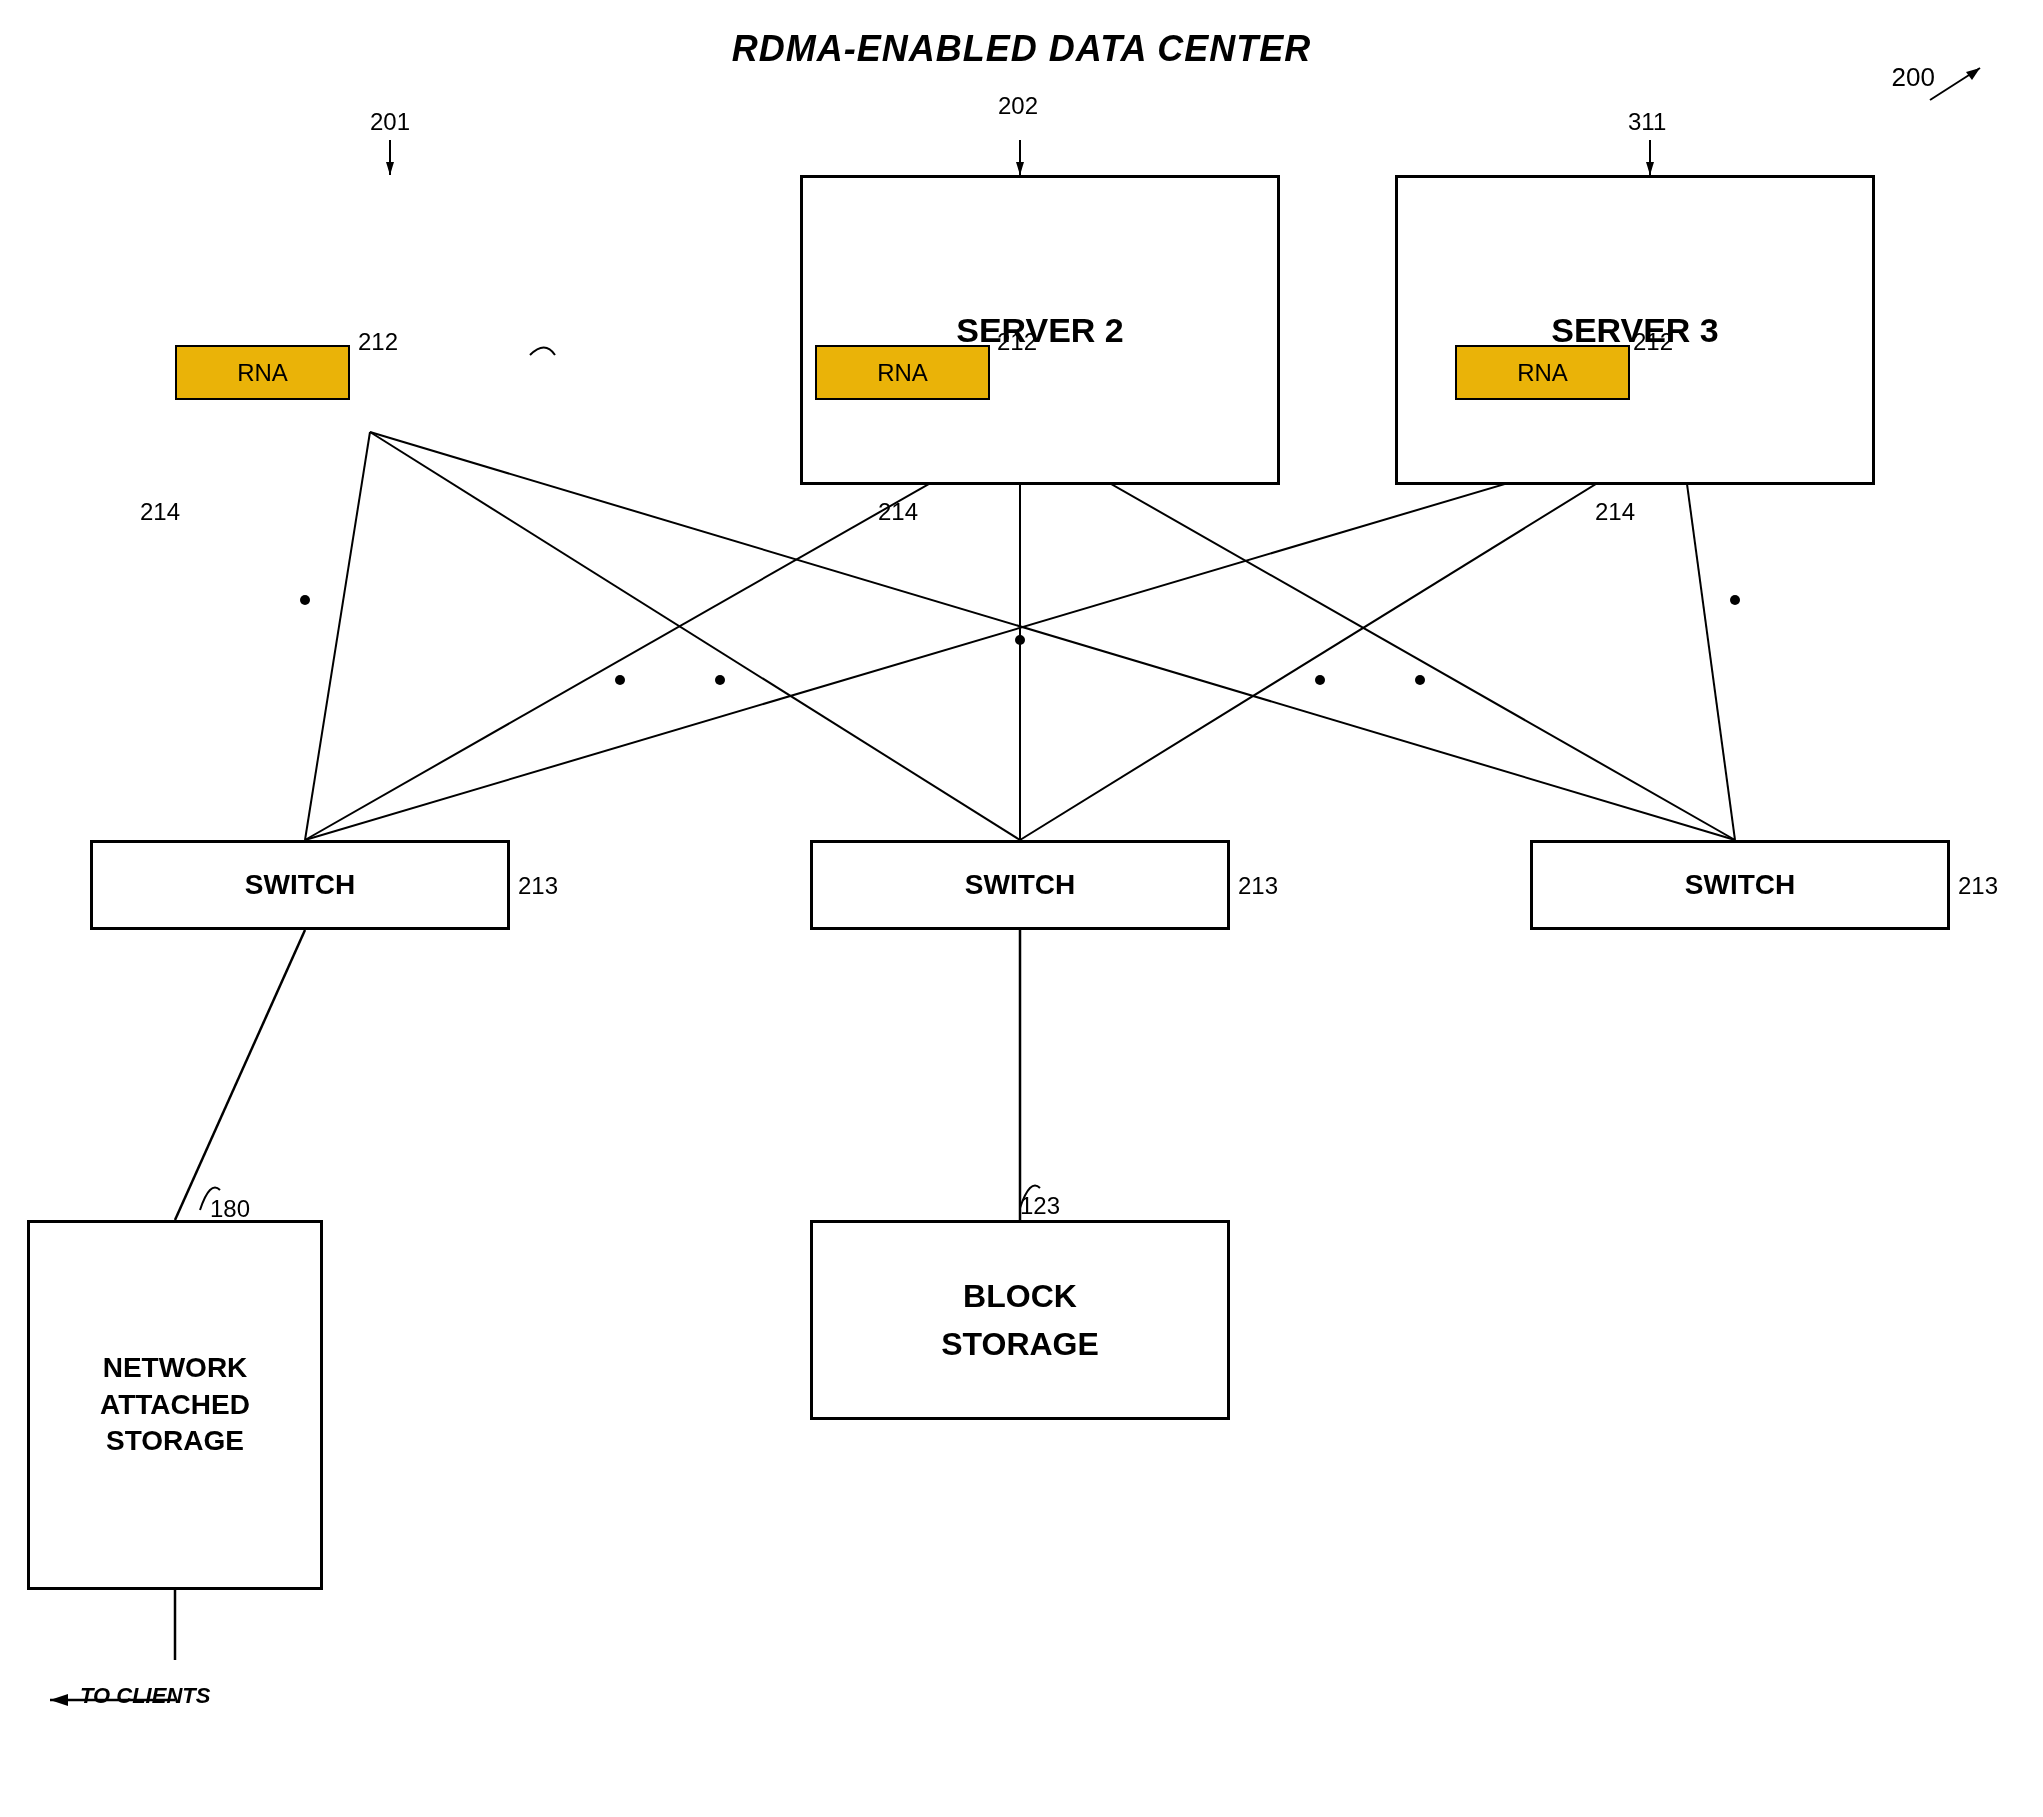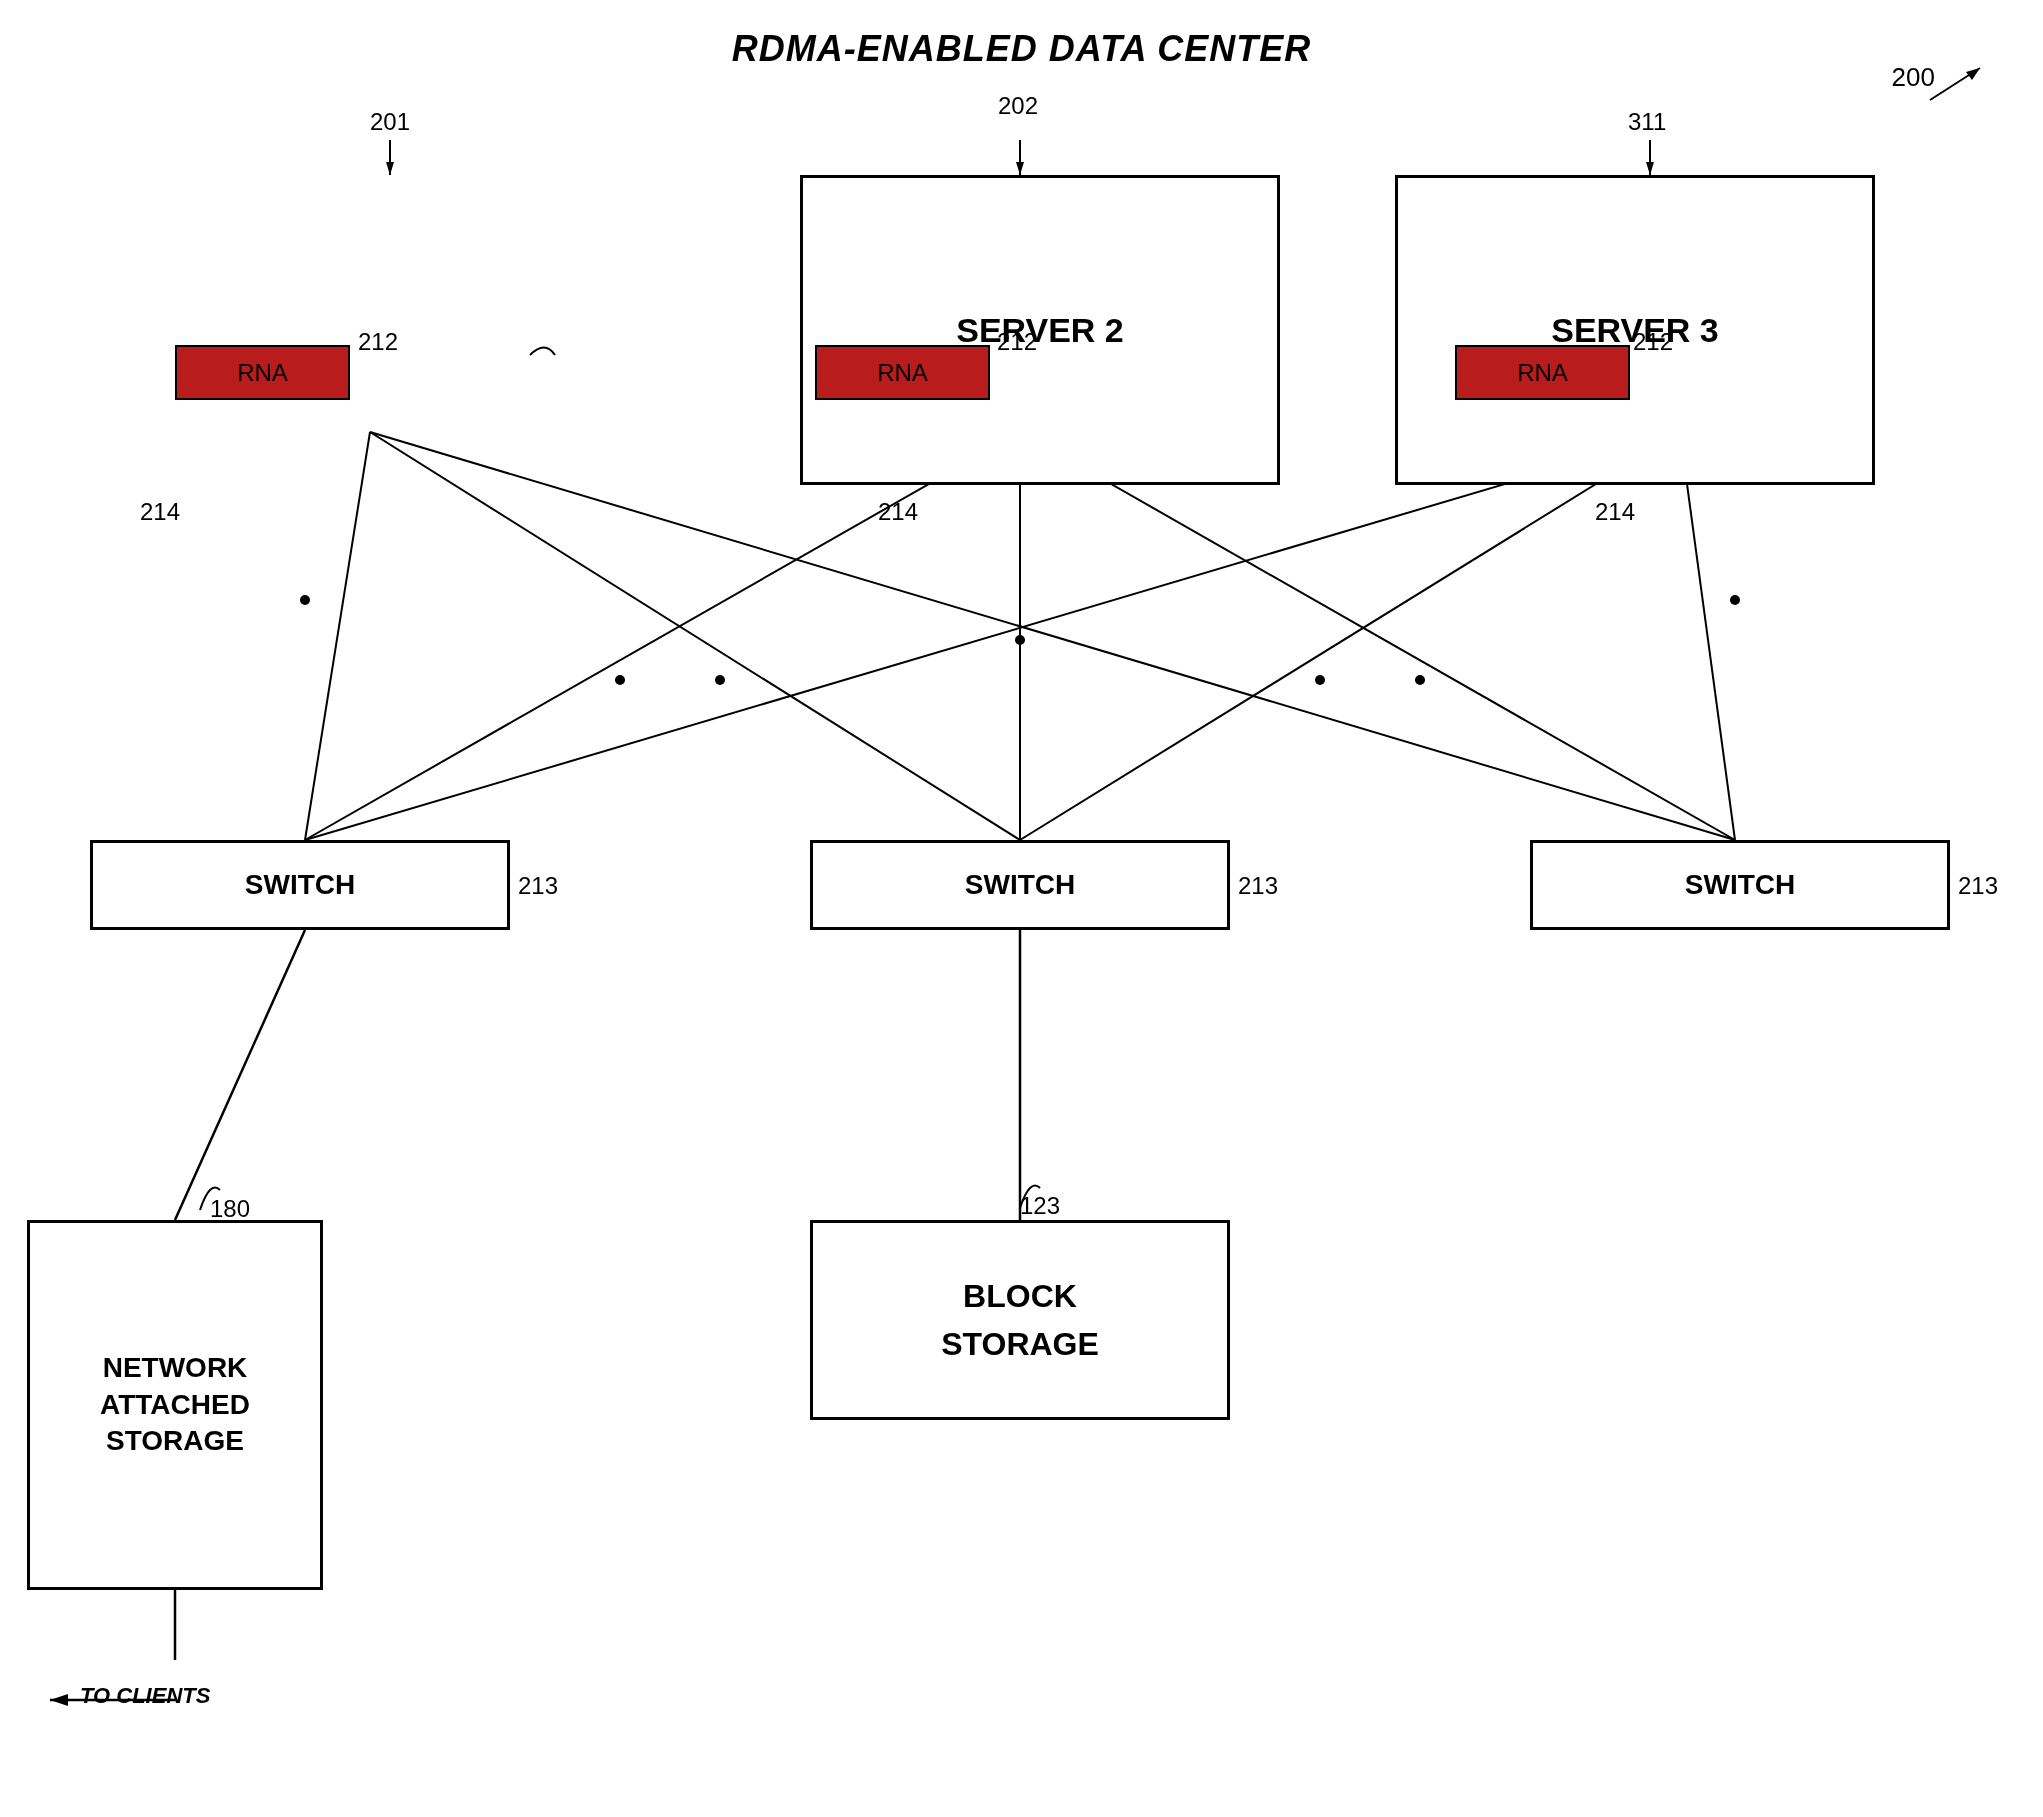--- a/index.html
+++ b/index.html
@@ -35,21 +35,21 @@
       display: flex;
       align-items: center;
       justify-content: center;
       font-size: 28px;
       font-weight: bold;
       text-align: center;
     }
     .rna-box {
       position: absolute;
       border: 2.5px solid #000;
-      background: #b91c1c;
+      background: #eab308;
       display: flex;
       align-items: center;
       justify-content: center;
       font-size: 24px;
       font-weight: normal;
     }
     .ref-label {
       position: absolute;
       font-size: 24px;
     }

